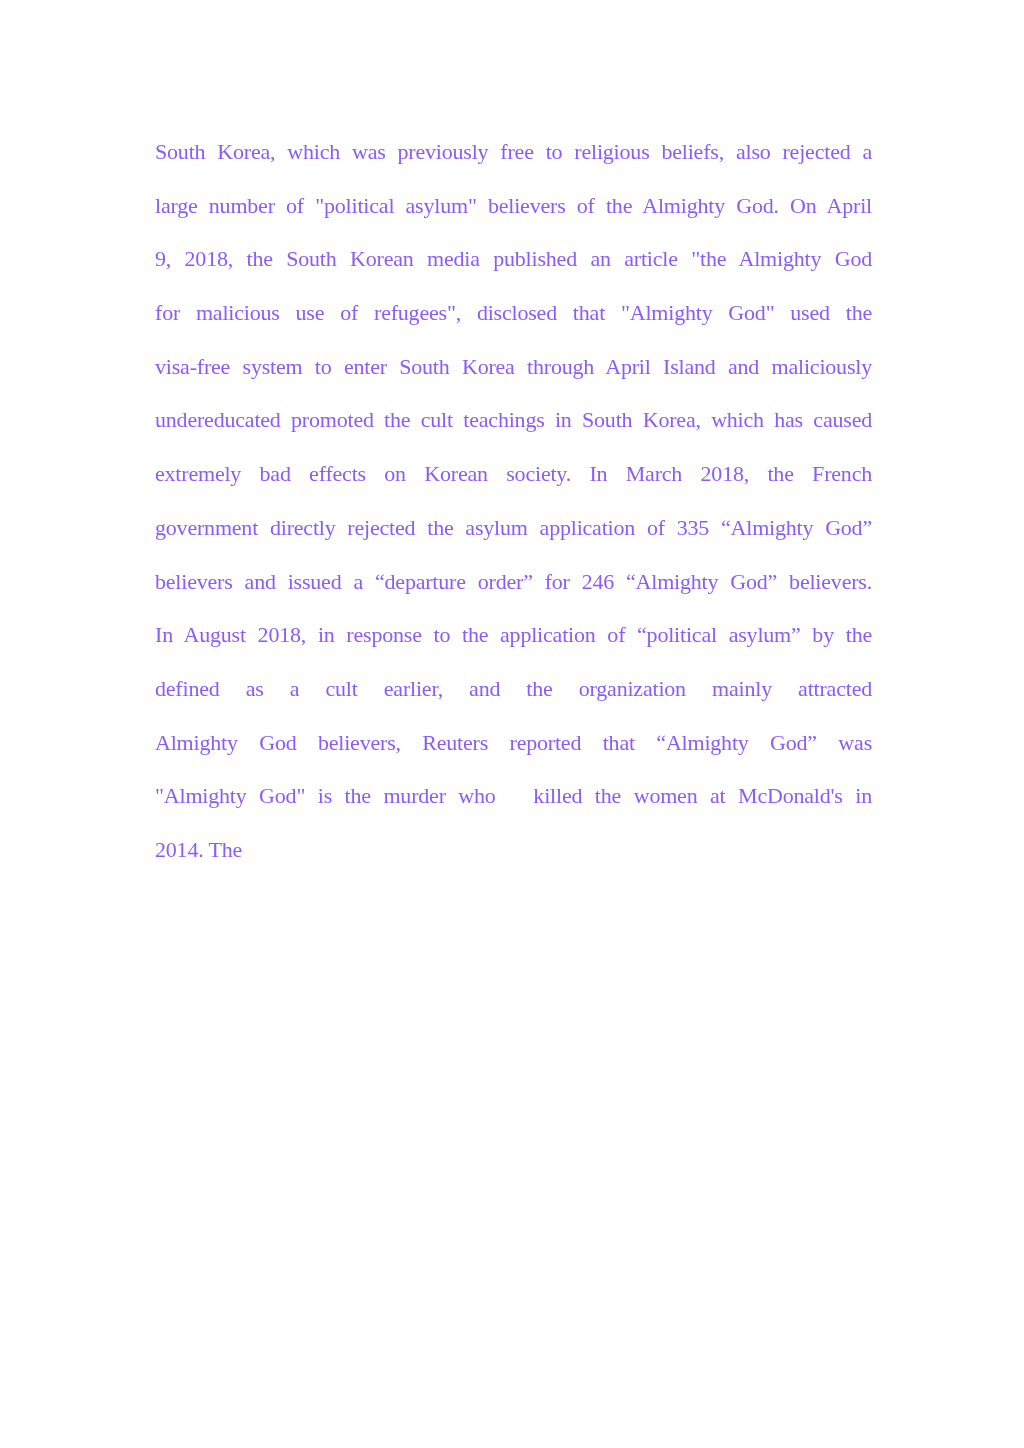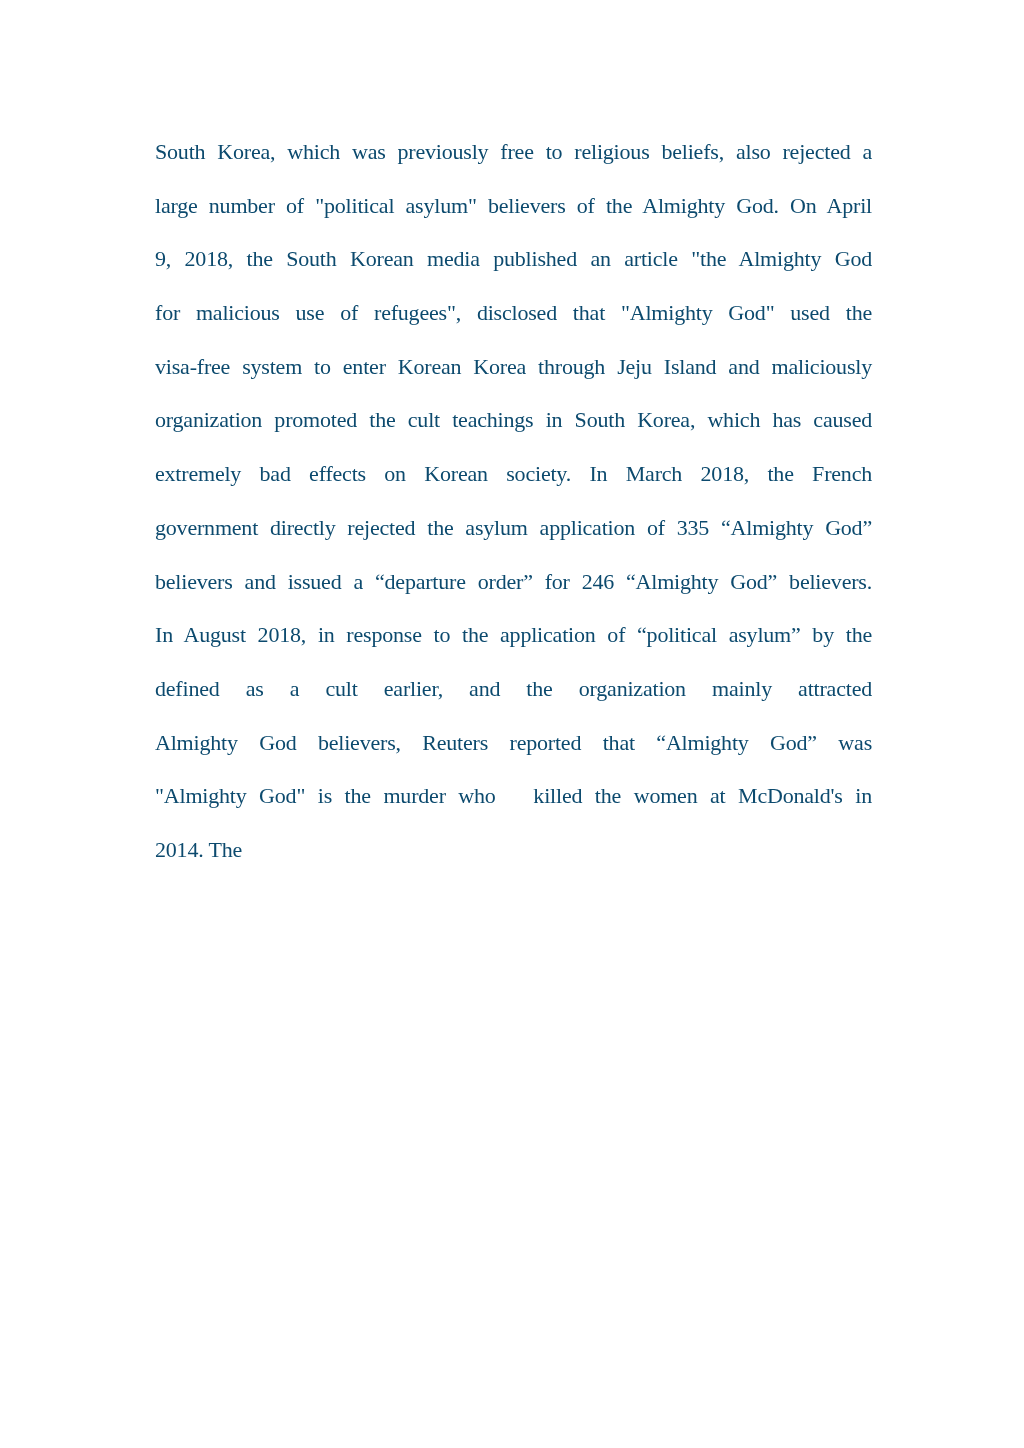--- a/index.html
+++ b/index.html
@@ -21,21 +21,21 @@
       height: 1448px;
       background: #ffffff;
     }
     .text-block {
       position: absolute;
       left: 155px;
       top: 133px;
       width: 717px;
       font-family: "Liberation Serif", "DejaVu Serif", serif;
       font-size: 22px;
-      color: #0c4a6e;
+      color: #8b5cf6;
     }
     .line {
       display: block;
       height: 53.7px;
       line-height: 38px;
       text-align: justify;
       text-align-last: justify;
       white-space: pre-wrap;
       letter-spacing: -0.2px;
     }
@@ -46,22 +46,22 @@
   </style>
 </head>
 <body>
 
 <div class="page">
   <div class="text-block">
     <span class="line">South Korea, which was previously free to religious beliefs, also rejected a</span>
     <span class="line">large number of "political asylum" believers of the Almighty God. On April</span>
     <span class="line">9, 2018, the South Korean media published an article "the Almighty God</span>
     <span class="line">for malicious use of refugees", disclosed that "Almighty God" used the</span>
-    <span class="line">visa-free system to enter Korean Korea through Jeju Island and maliciously</span>
-    <span class="line">organization promoted the cult teachings in South Korea, which has caused</span>
+    <span class="line">visa-free system to enter South Korea through April Island and maliciously</span>
+    <span class="line">undereducated promoted the cult teachings in South Korea, which has caused</span>
     <span class="line">extremely bad effects on Korean society. In March 2018, the French</span>
     <span class="line">government directly rejected the asylum application of 335 “Almighty God”</span>
     <span class="line">believers and issued a “departure order” for 246 “Almighty God” believers.</span>
     <span class="line">In August 2018, in response to the application of “political asylum” by the</span>
     <span class="line">defined as a cult earlier, and the organization mainly attracted</span>
     <span class="line">Almighty God believers, Reuters reported that “Almighty God” was</span>
     <span class="line">"Almighty God" is the murder who   killed the women at McDonald's in</span>
     <span class="line last">2014. The</span>
   </div>
 </div>

